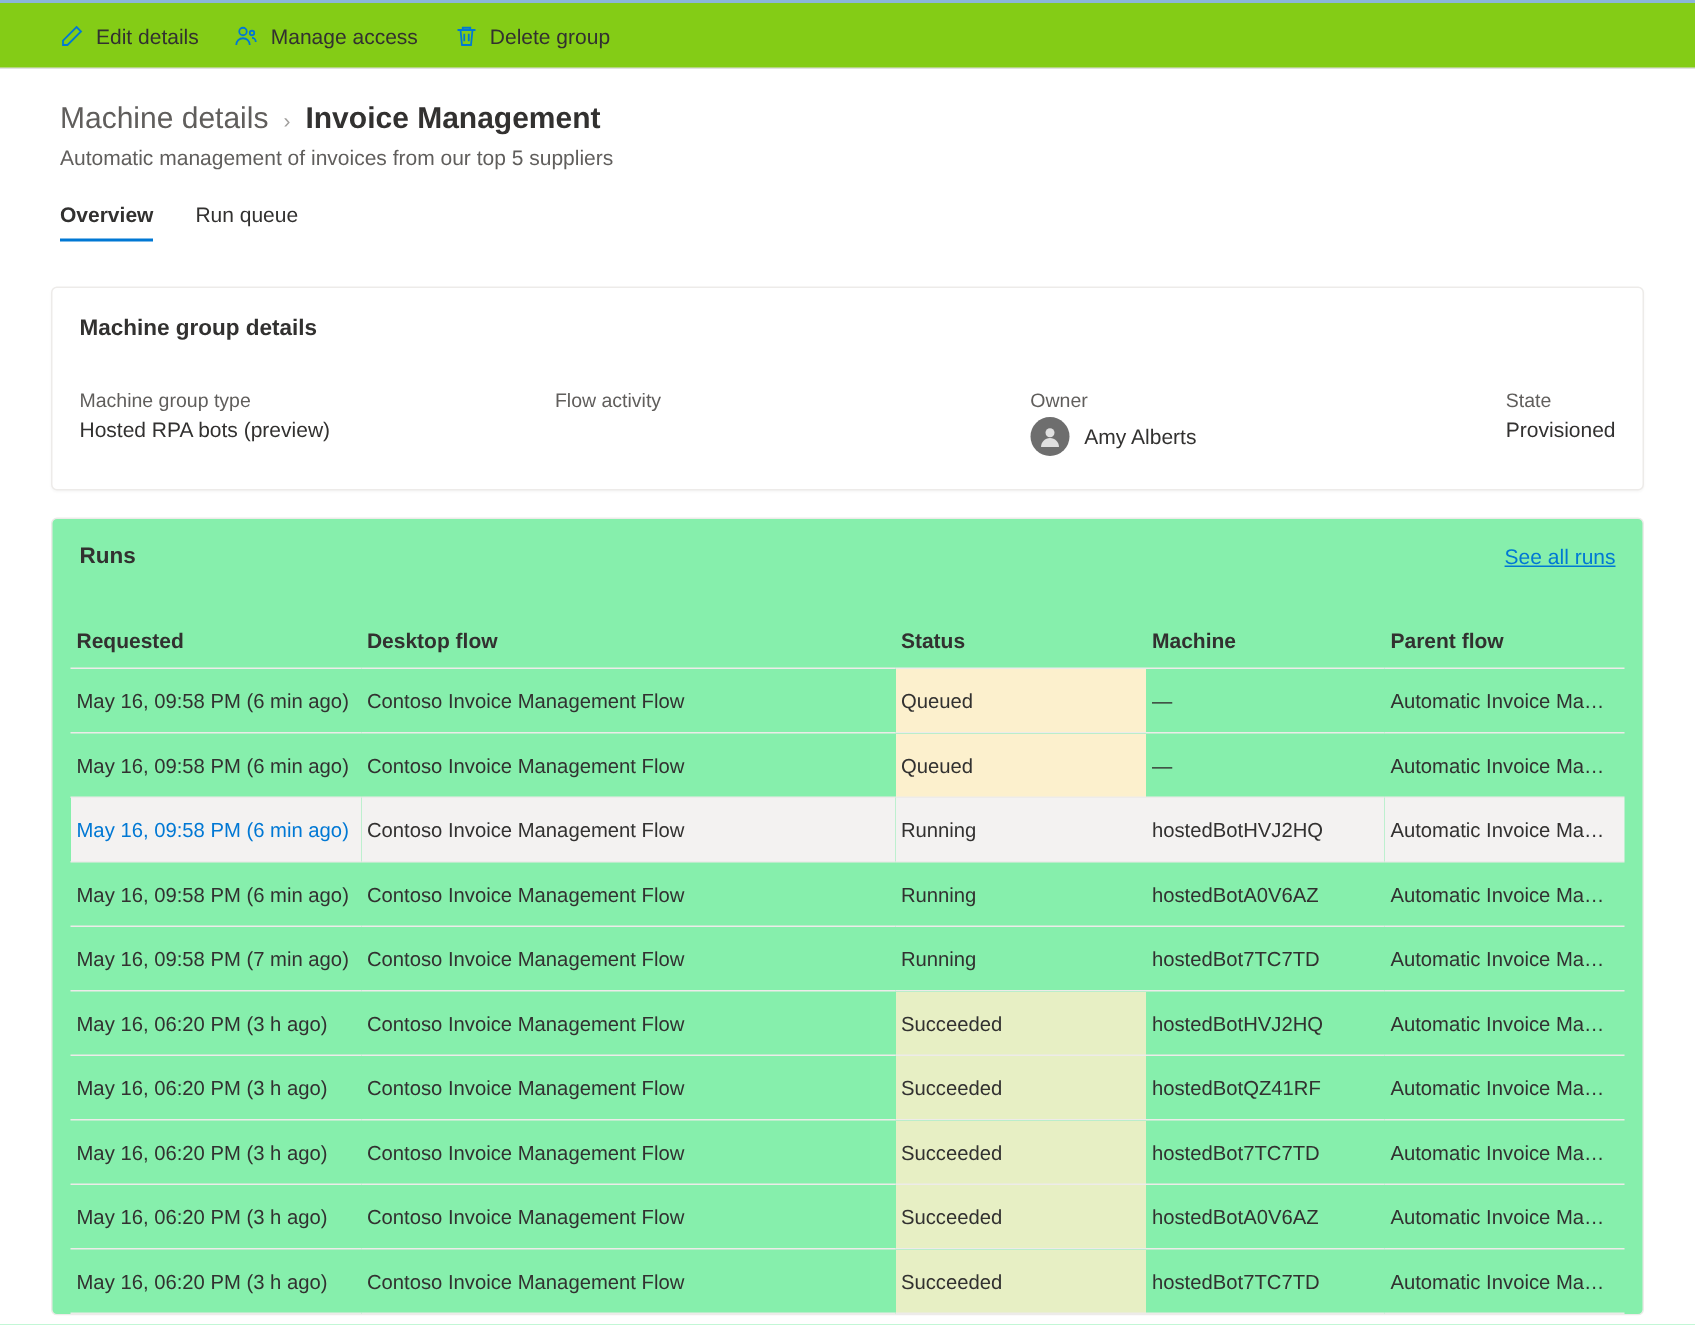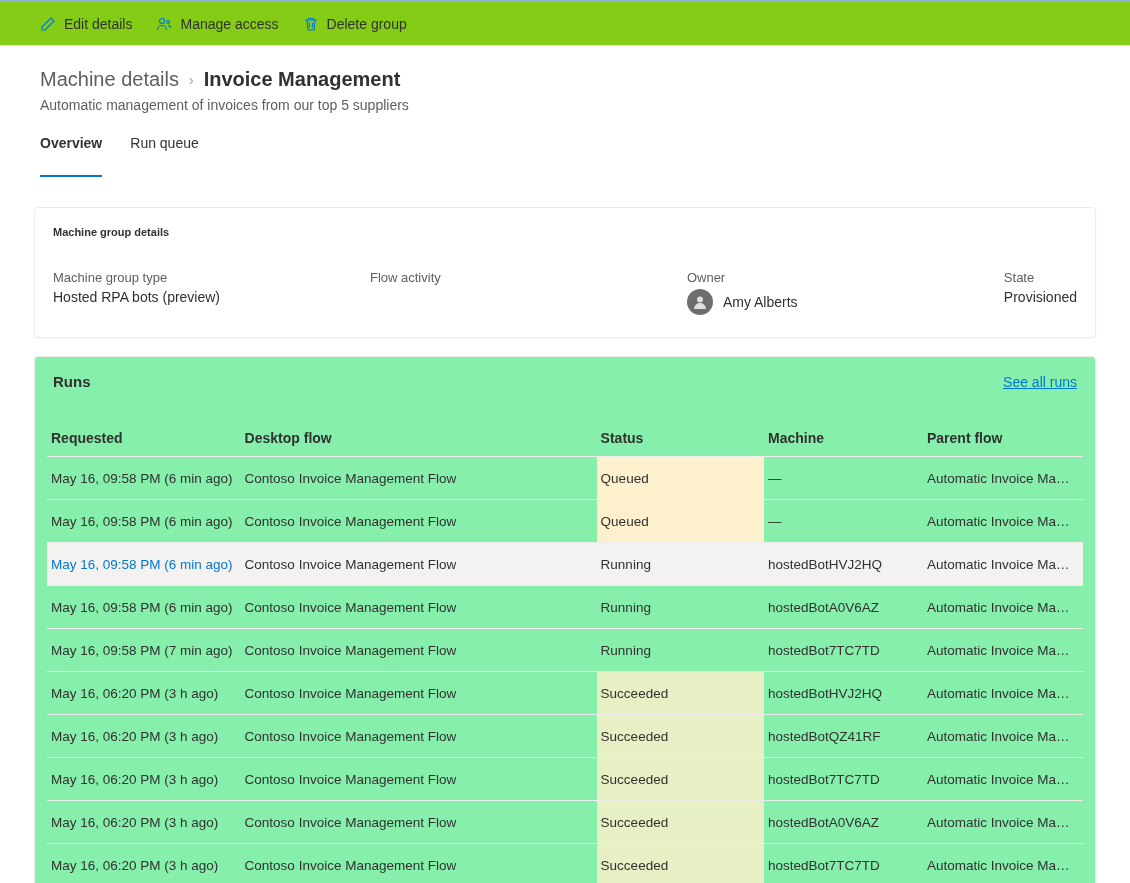--- a/index.html
+++ b/index.html
@@ -40,39 +40,39 @@
 .breadcrumb .chevron { color: #a19f9d; font-size: 14px; }
 .breadcrumb .current { font-weight: 600; color: #323130; text-align: right; }
 .subtitle { color: #605e5c; margin-top: 6px; font-size: 14px; }
 .tabs {
   display: flex;
   gap: 28px;
   margin-top: 22px;
   border-bottom: 0;
 }
 .tab {
-  padding-bottom: 24px;
+  padding-bottom: 8px;
   color: #323130;
   cursor: pointer;
   font-size: 14px;
 }
 .tab.active {
   font-weight: 600;
   border-bottom: 2px solid #0078d4;
 }
 .card {
   margin: 30px 34px 0 34px;
   border: 1px solid #edebe9;
   border-radius: 4px;
   background: #fff;
   box-shadow: 0 1px 2px rgba(0,0,0,0.04);
 }
 .card-title {
   font-weight: 600;
-  font-size: 11px;
+  font-size: 15px;
   padding: 18px 18px 0 18px;
 }
 .details-grid {
   display: flex;
   padding: 32px 18px 22px 18px;
   gap: 36px;
 }
 .detail-col { flex: 1; }
 .detail-col.state { flex: 0 0 auto; text-align: left; }
 .detail-label { font-size: 13px; color: #605e5c; margin-bottom: 4px; }

